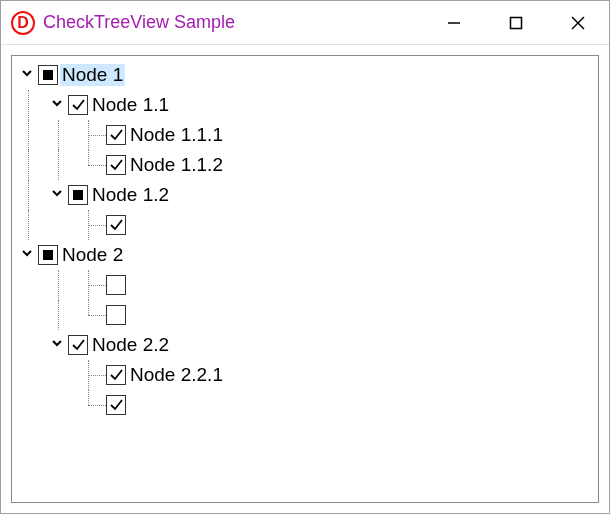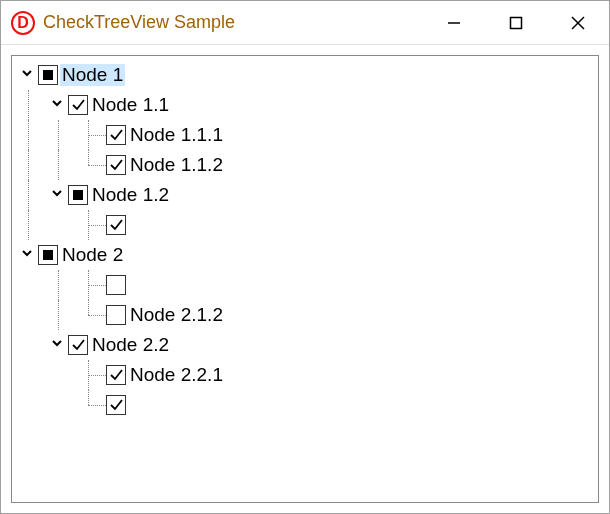--- a/index.html
+++ b/index.html
@@ -21,21 +21,21 @@
     background: #fff;
     border-bottom: 1px solid #e0e0e0;
   }
   .app-icon {
     width: 24px;
     height: 24px;
     margin-right: 8px;
   }
   .title-text {
     font-size: 18px;
-    color: #a16207;
+    color: #a21caf;
     flex: 1;
   }
   .win-controls {
     display: flex;
     height: 100%;
   }
   .win-btn {
     width: 62px;
     height: 100%;
     display: flex;
@@ -270,21 +270,20 @@
         <div class="guide blank"></div>
         <div class="guide v"></div>
         <div class="guide tee"></div>
         <div class="checkbox"></div>
       </div>
       <div class="node-row">
         <div class="guide blank"></div>
         <div class="guide v"></div>
         <div class="guide elbow"></div>
         <div class="checkbox"></div>
-        <span class="node-label">Node 2.1.2</span>
       </div>
       <div class="node-row">
         <div class="guide blank"></div>
         <div class="expander">
           <span><svg width="14" height="14" viewBox="0 0 14 14">
               <path d="M3 5 L7 9 L11 5" fill="none" stroke="#000" stroke-width="2"></path>
             </svg></span>
         </div>
         <div class="checkbox">
           <span>

